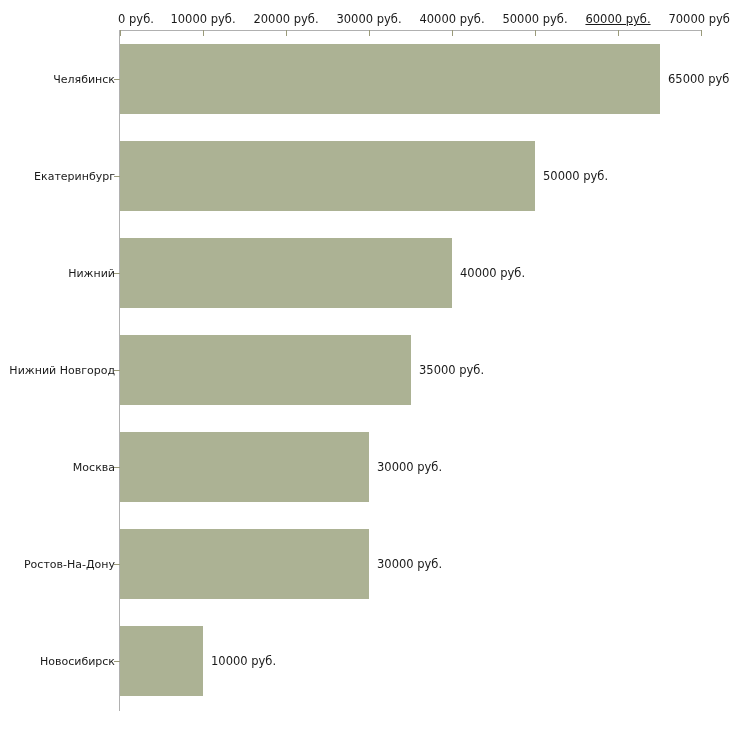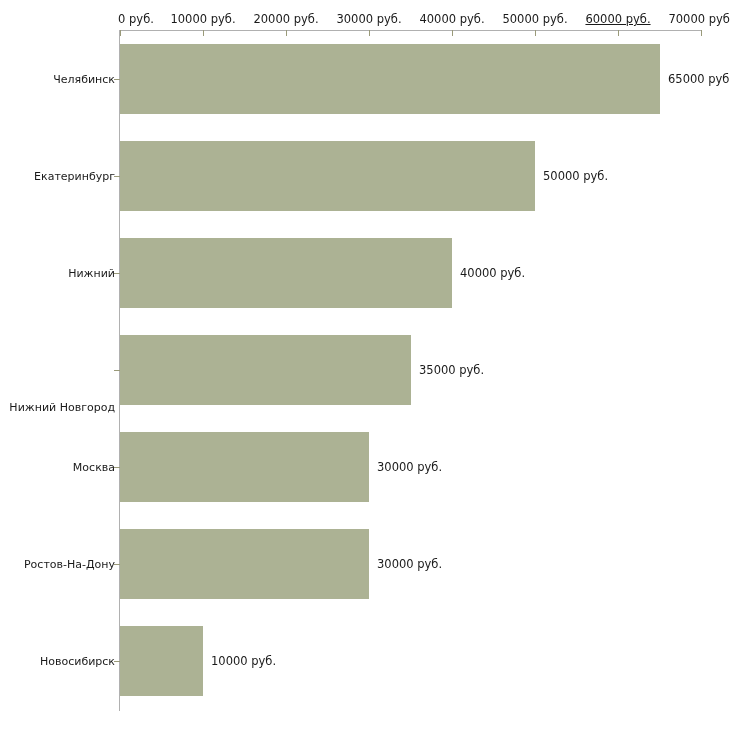--- a/index.html
+++ b/index.html
@@ -126,21 +126,21 @@
         <div class="x-tick-label" style="left: 701px;">70000 руб.</div>
       </div>
     <div id="y-ticks">
         <div class="y-tick" style="top: 79px; background: rgb(154, 154, 122);"></div>
         <div class="y-tick-label" style="top: 79px;">Челябинск</div>
         <div class="y-tick" style="top: 176px; background: rgb(154, 154, 122);"></div>
         <div class="y-tick-label" style="top: 176px;">Екатеринбург</div>
         <div class="y-tick" style="top: 273px; background: rgb(154, 154, 122);"></div>
         <div class="y-tick-label" style="top: 273px;">Нижний</div>
         <div class="y-tick" style="top: 370px; background: rgb(154, 154, 122);"></div>
-        <div class="y-tick-label" style="top: 370px; margin-top: 37px;">Нижний Новгород</div>
+        <div class="y-tick-label" style="top: 370px;">Нижний Новгород</div>
         <div class="y-tick" style="top: 467px; background: rgb(154, 154, 122);"></div>
         <div class="y-tick-label" style="top: 467px;">Москва</div>
         <div class="y-tick" style="top: 564px; background: rgb(154, 154, 122);"></div>
         <div class="y-tick-label" style="top: 564px; text-align: right;">Ростов-На-Дону</div>
         <div class="y-tick" style="top: 661px; background: rgb(154, 154, 122);"></div>
         <div class="y-tick-label" style="top: 661px;">Новосибирск</div>
       </div>
     <div id="bars">
         <div class="bar" style="top: 44px; width: 540px; height: 70px; background: rgb(172, 178, 148);"></div>
         <div class="bar-value-label" style="left: 668px; top: 79px;">65000 руб.</div>

